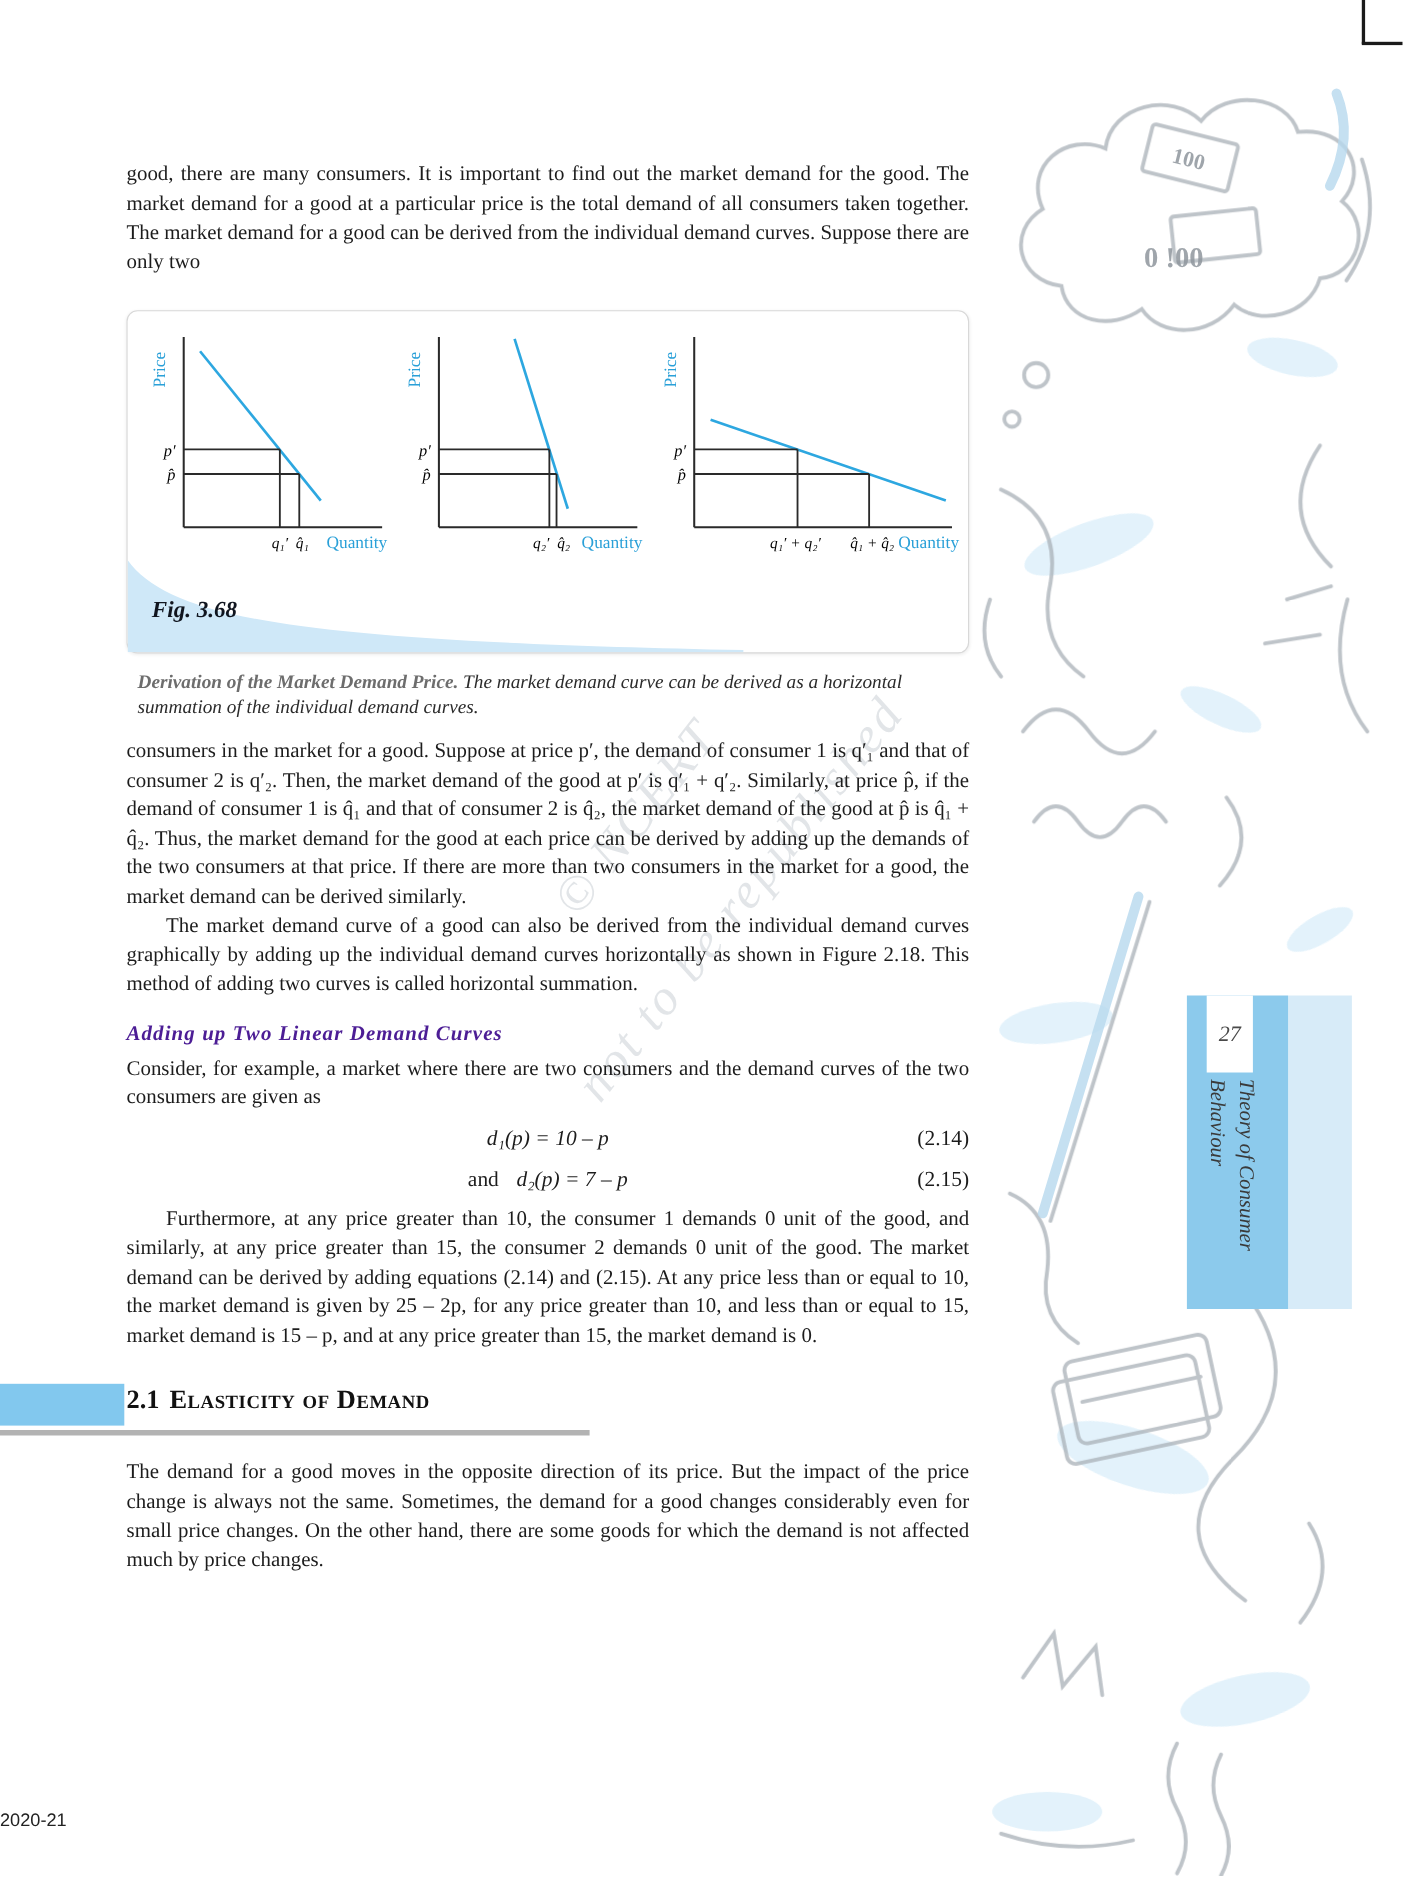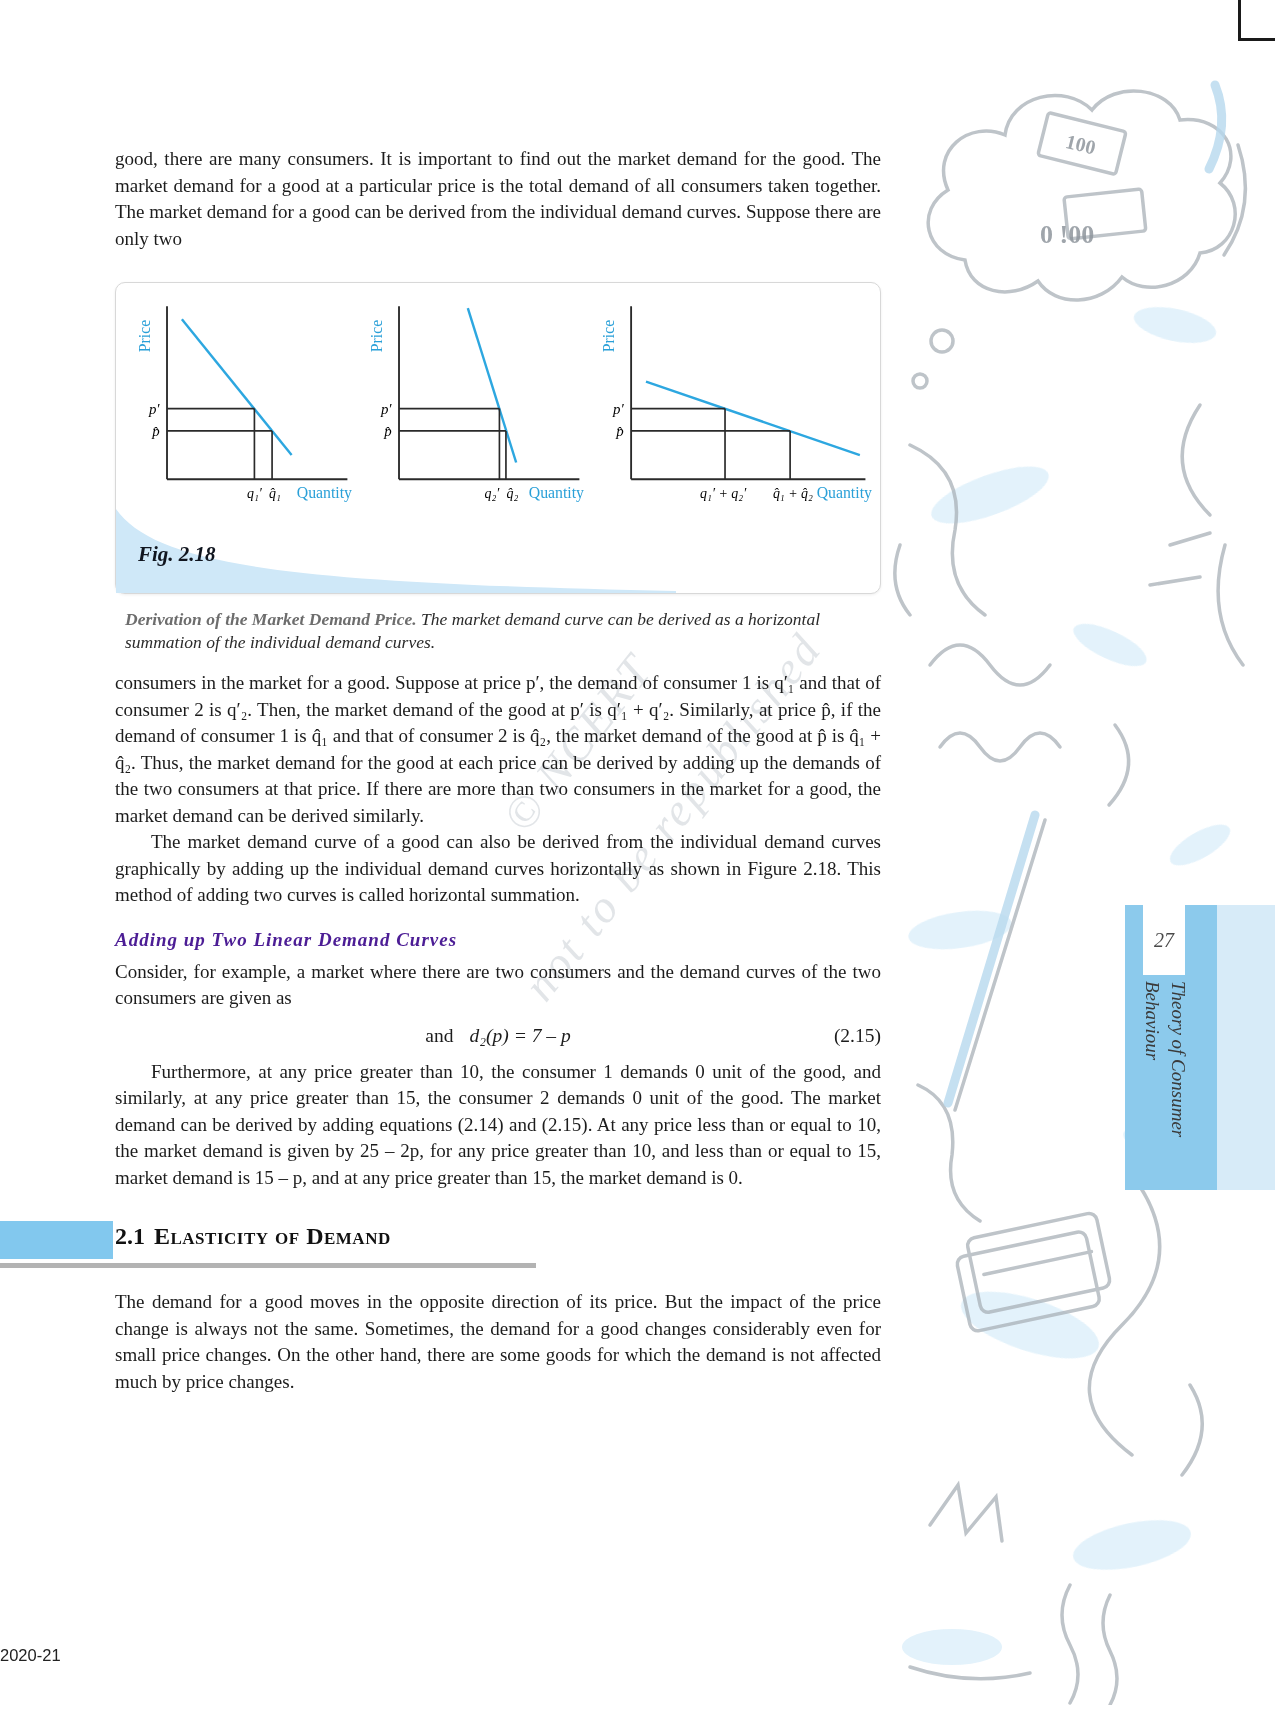--- a/index.html
+++ b/index.html
@@ -48,21 +48,21 @@
   .eqprefix{font-style:normal;margin-right:16px;}
 
   .sechead{position:relative;margin-top:30px;margin-bottom:24px;height:44px;}
   .secblock{position:absolute;left:-115px;top:0px;width:113px;height:38px;background:#82c8ee;}
   .sectext{position:absolute;left:0;top:2px;font-weight:bold;font-size:24px;color:#111;}
   .sectext .num{margin-right:9px;}
   .sectext .ttl{font-variant:small-caps;letter-spacing:0.5px;}
   .secrule{position:absolute;left:-115px;top:42px;width:536px;height:5px;background:#b3b3b3;}
 
   
-  .sidebar{position:absolute;left:1125px;top:905px;height:285px;display:flex;z-index:3;}
+  .sidebar{position:absolute;left:1079px;top:905px;height:285px;display:flex;z-index:3;}
   .sbar{width:92px;height:285px;background:#8ccaec;position:relative;}
   .spanel{width:58px;height:285px;background:#d7ebf8;}
   .pagenum{position:absolute;left:18px;top:0px;width:42px;height:70px;background:#fff;
            display:flex;align-items:center;justify-content:center;
            font-style:italic;font-size:20px;color:#4a4a4a;}
   .vtitle{position:absolute;left:14px;top:76px;height:206px;writing-mode:vertical-rl;
           font-style:italic;font-size:19px;line-height:26px;color:#3a3a3a;white-space:nowrap;}
 
   .footer{position:absolute;left:0;top:1646px;width:1275px;text-align:left;z-index:2;
           font-family:"Liberation Sans","DejaVu Sans",sans-serif;font-size:16.5px;color:#222;}
@@ -179,32 +179,36 @@
           <text class="gtxt" x="36" y="150" text-anchor="end" font-size="16" font-style="italic">p̂</text>
           <text class="gtxt" x="143" y="216" text-anchor="middle" font-size="15" font-style="italic">q₁′ + q₂′</text>
           <text class="gtxt" x="218" y="216" text-anchor="middle" font-size="15" font-style="italic">q̂₁ + q̂₂</text>
           <text class="gtxt" x="303" y="216" text-anchor="end" font-size="17" fill="#2aa0d8">Quantity</text>
         </svg>
       </div>
 
       <svg class="swoosh" viewBox="0 0 560 86" preserveAspectRatio="none">
         <path d="M0 2 C40 58 170 76 560 84 L560 86 L0 86 Z" fill="#cfe8f8"></path>
       </svg>
-      <div class="figlabel">Fig. 2.18</div>
+      <div class="figlabel">Fig. 3.68</div>
     </div>
 
     <p class="caption"><span class="cb">Derivation of the Market Demand Price.</span><span class="cr"> The market demand curve can be derived as a horizontal summation of the individual demand curves.</span></p>
 
     <p class="para" style="margin:16px 0 0 0;">consumers in the market for a good. Suppose at price p′, the demand of consumer 1 is q′₁ and that of consumer 2 is q′₂. Then, the market demand of the good at p′ is q′₁ + q′₂. Similarly, at price p̂, if the demand of consumer 1 is q̂₁ and that of consumer 2 is q̂₂, the market demand of the good at p̂ is q̂₁ + q̂₂. Thus, the market demand for the good at each price can be derived by adding up the demands of the two consumers at that price. If there are more than two consumers in the market for a good, the market demand can be derived similarly.</p>
     <p class="para indent" style="margin:0;">The market demand curve of a good can also be derived from the individual demand curves graphically by adding up the individual demand curves horizontally as shown in Figure 2.18. This method of adding two curves is called horizontal summation.</p>
 
     <h3 class="subhead">Adding up Two Linear Demand Curves</h3>
 
     <p class="para" style="margin:0;">Consider, for example, a market where there are two consumers and the demand curves of the two consumers are given as</p>
 
+    <div class="eqrow">
+      <span class="eqcenter">d₁(p) = 10 – p</span>
+      <span class="eqnum">(2.14)</span>
+    </div>
     <div class="eqrow">
       <span class="eqcenter"><span class="eqprefix">and</span><span>d₂(p) = 7 – p</span></span>
       <span class="eqnum">(2.15)</span>
     </div>
 
     <p class="para indent" style="margin:10px 0 0 0;">Furthermore, at any price greater than 10, the consumer 1 demands 0 unit of the good, and similarly, at any price greater than 15, the consumer 2 demands 0 unit of the good. The market demand can be derived by adding equations (2.14) and (2.15). At any price less than or equal to 10, the market demand is given by 25 – 2p, for any price greater than 10, and less than or equal to 15, market demand is 15 – p, and at any price greater than 15, the market demand is 0.</p>
 
     <div class="sechead">
       <div class="secblock"></div>
       <div class="sectext">

